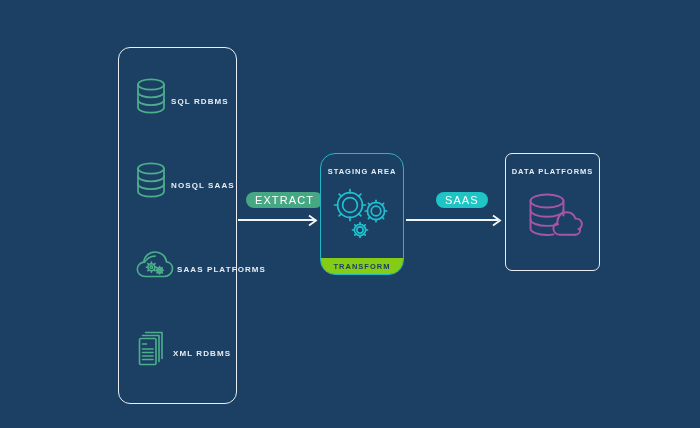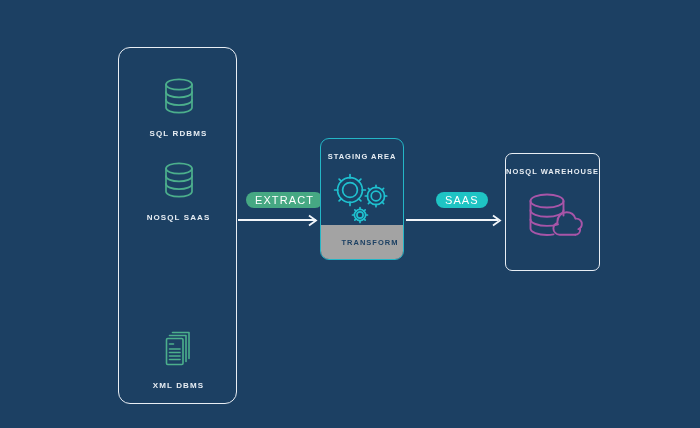--- a/index.html
+++ b/index.html
@@ -22,24 +22,23 @@
     left: 118px;
     top: 47px;
     width: 119px;
     height: 357px;
     border: 1.6px solid #e8eef4;
     border-radius: 12px;
     box-sizing: border-box;
   }
   .source-item {
     position: absolute;
-    left: 0;
+    left: 12px;
     width: 119px;
     display: flex;
-    flex-direction: column;
     align-items: center;
   }
   .source-item .icon-wrap {
     height: 46px;
     display: flex;
     align-items: center;
     justify-content: center;
   }
   .src-label {
     margin-top: 9px;
@@ -83,25 +82,25 @@
     box-sizing: border-box;
     white-space: nowrap;
   }
   #pill-extract { left: 246px; top: 192px; background: #46a883; }
   #pill-load    { left: 436px; top: 192px; background: #1fc4c4; }
 
   
   .staging-box {
     position: absolute;
     left: 320px;
-    top: 138px;
+    top: 153px;
     width: 84px;
     height: 122px;
     border: 1.6px solid #24b6c6;
-    border-radius: 9px;
+    border-radius: 15px;
     box-sizing: border-box;
     overflow: hidden;
     background: #1c4063;
   }
   .staging-title {
     position: absolute;
     top: 13px;
     left: 0;
     width: 100%;
     text-align: center;
@@ -117,31 +116,30 @@
     left: 0;
     width: 100%;
     display: flex;
     justify-content: center;
   }
   .transform-bar {
     position: absolute;
     bottom: 0;
     left: 0;
     width: 100%;
-    height: 34px;
-    background: #a3a3a3;
+    height: 16px;
+    background: #84cc16;
     display: flex;
     align-items: center;
     justify-content: center;
     font-size: 7.5px;
     font-weight: bold;
     letter-spacing: 1px;
     color: #1c4063;
     white-space: nowrap;
-    padding-left: 8px;
   }
 
   
   .warehouse-box {
     position: absolute;
     left: 505px;
     top: 153px;
     width: 95px;
     height: 118px;
     border: 1.6px solid #e8eef4;
@@ -197,37 +195,56 @@
             <ellipse cx="20" cy="9.5" rx="13" ry="5.2"></ellipse>
             <path d="M7 9.5 V32.5 C7 35.4 12.8 37.7 20 37.7 C27.2 37.7 33 35.4 33 32.5 V9.5"></path>
             <path d="M7 17.2 C7 20.1 12.8 22.4 20 22.4 C27.2 22.4 33 20.1 33 17.2"></path>
             <path d="M7 24.9 C7 27.8 12.8 30.1 20 30.1 C27.2 30.1 33 27.8 33 24.9"></path>
           </g>
         </svg>
       </div>
       <div class="src-label">NOSQL SAAS</div>
     </div>
 
+    <div class="source-item si2">
+      <div class="icon-wrap">
+        <svg width="46" height="42" viewBox="0 0 46 42">
+          <g fill="none" stroke="#4caf8c" stroke-width="1.6" stroke-linejoin="round" stroke-linecap="round">
+            <path d="M14.5 32.5 C9.8 32.5 6.3 29.2 6.3 25.2 C6.3 21.6 9.1 18.6 12.8 18.1 C13.2 12.4 18.2 8 24.2 8 C30.1 8 35 12.3 35.5 17.9 C38.9 18.3 41.5 21 41.5 24.4 C41.5 28.9 37.8 32.5 33.2 32.5 Z"></path>
+            <path d="M13.6 18.4 C15.7 14.6 19.6 12.1 24.2 12.1"></path>
+            <circle cx="20.4" cy="23.2" r="3.5"></circle>
+            <circle cx="20.4" cy="23.2" r="1.3"></circle>
+            <path d="M20.4 18.1 v1.6 M20.4 26.7 v1.6 M15.3 23.2 h1.6 M23.9 23.2 h1.6
+                     M16.8 19.6 l1.1 1.1 M22.9 25.7 l1.1 1.1 M24 19.6 l-1.1 1.1 M17.9 25.7 l-1.1 1.1"></path>
+            <circle cx="28.6" cy="26.3" r="2.6"></circle>
+            <circle cx="28.6" cy="26.3" r="1"></circle>
+            <path d="M28.6 22.6 v1.2 M28.6 28.8 v1.2 M24.9 26.3 h1.2 M31.1 26.3 h1.2
+                     M26 23.7 l0.85 0.85 M30.35 28.05 l0.85 0.85 M31.2 23.7 l-0.85 0.85 M26.85 28.05 l-0.85 0.85"></path>
+          </g>
+        </svg>
+      </div>
+      <div class="src-label">SAAS PLATFORMS</div>
+    </div>
 
     <div class="source-item si3">
       <div class="icon-wrap">
         <svg width="42" height="44" viewBox="0 0 42 44">
           <g fill="none" stroke="#4caf8c" stroke-width="1.6" stroke-linejoin="round" stroke-linecap="round">
             <path d="M14.5 5.5 H31 V31.5"></path>
             <path d="M11.5 8.5 H28 V34.5"></path>
             <rect x="8.5" y="11.5" width="16.5" height="26" rx="1.2"></rect>
             <path d="M11.5 17 H15.5"></path>
             <path d="M11.5 22 H22"></path>
             <path d="M11.5 25.5 H22"></path>
             <path d="M11.5 29 H22"></path>
             <path d="M11.5 32.5 H22"></path>
           </g>
         </svg>
       </div>
-      <div class="src-label">XML DBMS</div>
+      <div class="src-label">XML RDBMS</div>
     </div>
   </div>
 
   <div class="pill" id="pill-extract">EXTRACT</div>
   <div class="arrow-line" style="left:238px; width:78px;"></div>
   <div class="arrow-head" style="left:306px;">
     <svg width="13" height="13" viewBox="0 0 13 13">
       <polyline points="3,1.5 10,6.5 3,11.5" fill="none" stroke="#f2f6fa" stroke-width="1.8" stroke-linejoin="miter" stroke-linecap="butt"></polyline>
     </svg>
   </div>
@@ -263,21 +280,21 @@
 
   <div class="pill" id="pill-load">SAAS</div>
   <div class="arrow-line" style="left:406px; width:92px;"></div>
   <div class="arrow-head" style="left:490px;">
     <svg width="13" height="13" viewBox="0 0 13 13">
       <polyline points="3,1.5 10,6.5 3,11.5" fill="none" stroke="#f2f6fa" stroke-width="1.8" stroke-linejoin="miter" stroke-linecap="butt"></polyline>
     </svg>
   </div>
 
   <div class="warehouse-box">
-    <div class="warehouse-title">NOSQL WAREHOUSE</div>
+    <div class="warehouse-title">DATA PLATFORMS</div>
     <div class="warehouse-icon-wrap">
       <svg width="62" height="56" viewBox="0 0 62 56">
         <g fill="none" stroke="#a855a8" stroke-width="1.9" stroke-linejoin="round" stroke-linecap="round">
           <ellipse cx="25" cy="11" rx="16.5" ry="6.5"></ellipse>
           <path d="M8.5 11 V38.5 C8.5 42.1 15.9 45 25 45 C27.3 45 29.5 44.8 31.5 44.4"></path>
           <path d="M41.5 11 V25.5"></path>
           <path d="M8.5 20.2 C8.5 23.8 15.9 26.7 25 26.7 C34.1 26.7 41.5 23.8 41.5 20.2"></path>
           <path d="M8.5 29.4 C8.5 33 15.9 35.9 25 35.9 C29.2 35.9 33.1 35.3 36 34.3"></path>
           <path d="M56.4 39.1 C58.4 38.3 59.8 36.3 59.8 34 C59.8 31 57.4 28.6 54.4 28.6 C54.1 28.6 53.8 28.6 53.5 28.7 C52.3 25 48.8 22.3 44.7 22.3 C39.6 22.3 35.4 26.5 35.4 31.6 C35.4 32 35.4 32.4 35.5 32.8 C33.1 33.6 31.4 35.8 31.4 38.5 C31.4 41.9 34.2 44.7 37.6 44.7 H53.3"></path>
           <path d="M53.3 44.7 C54.4 44.7 55.5 44.2 56.4 39.1" stroke-opacity="0"></path>

